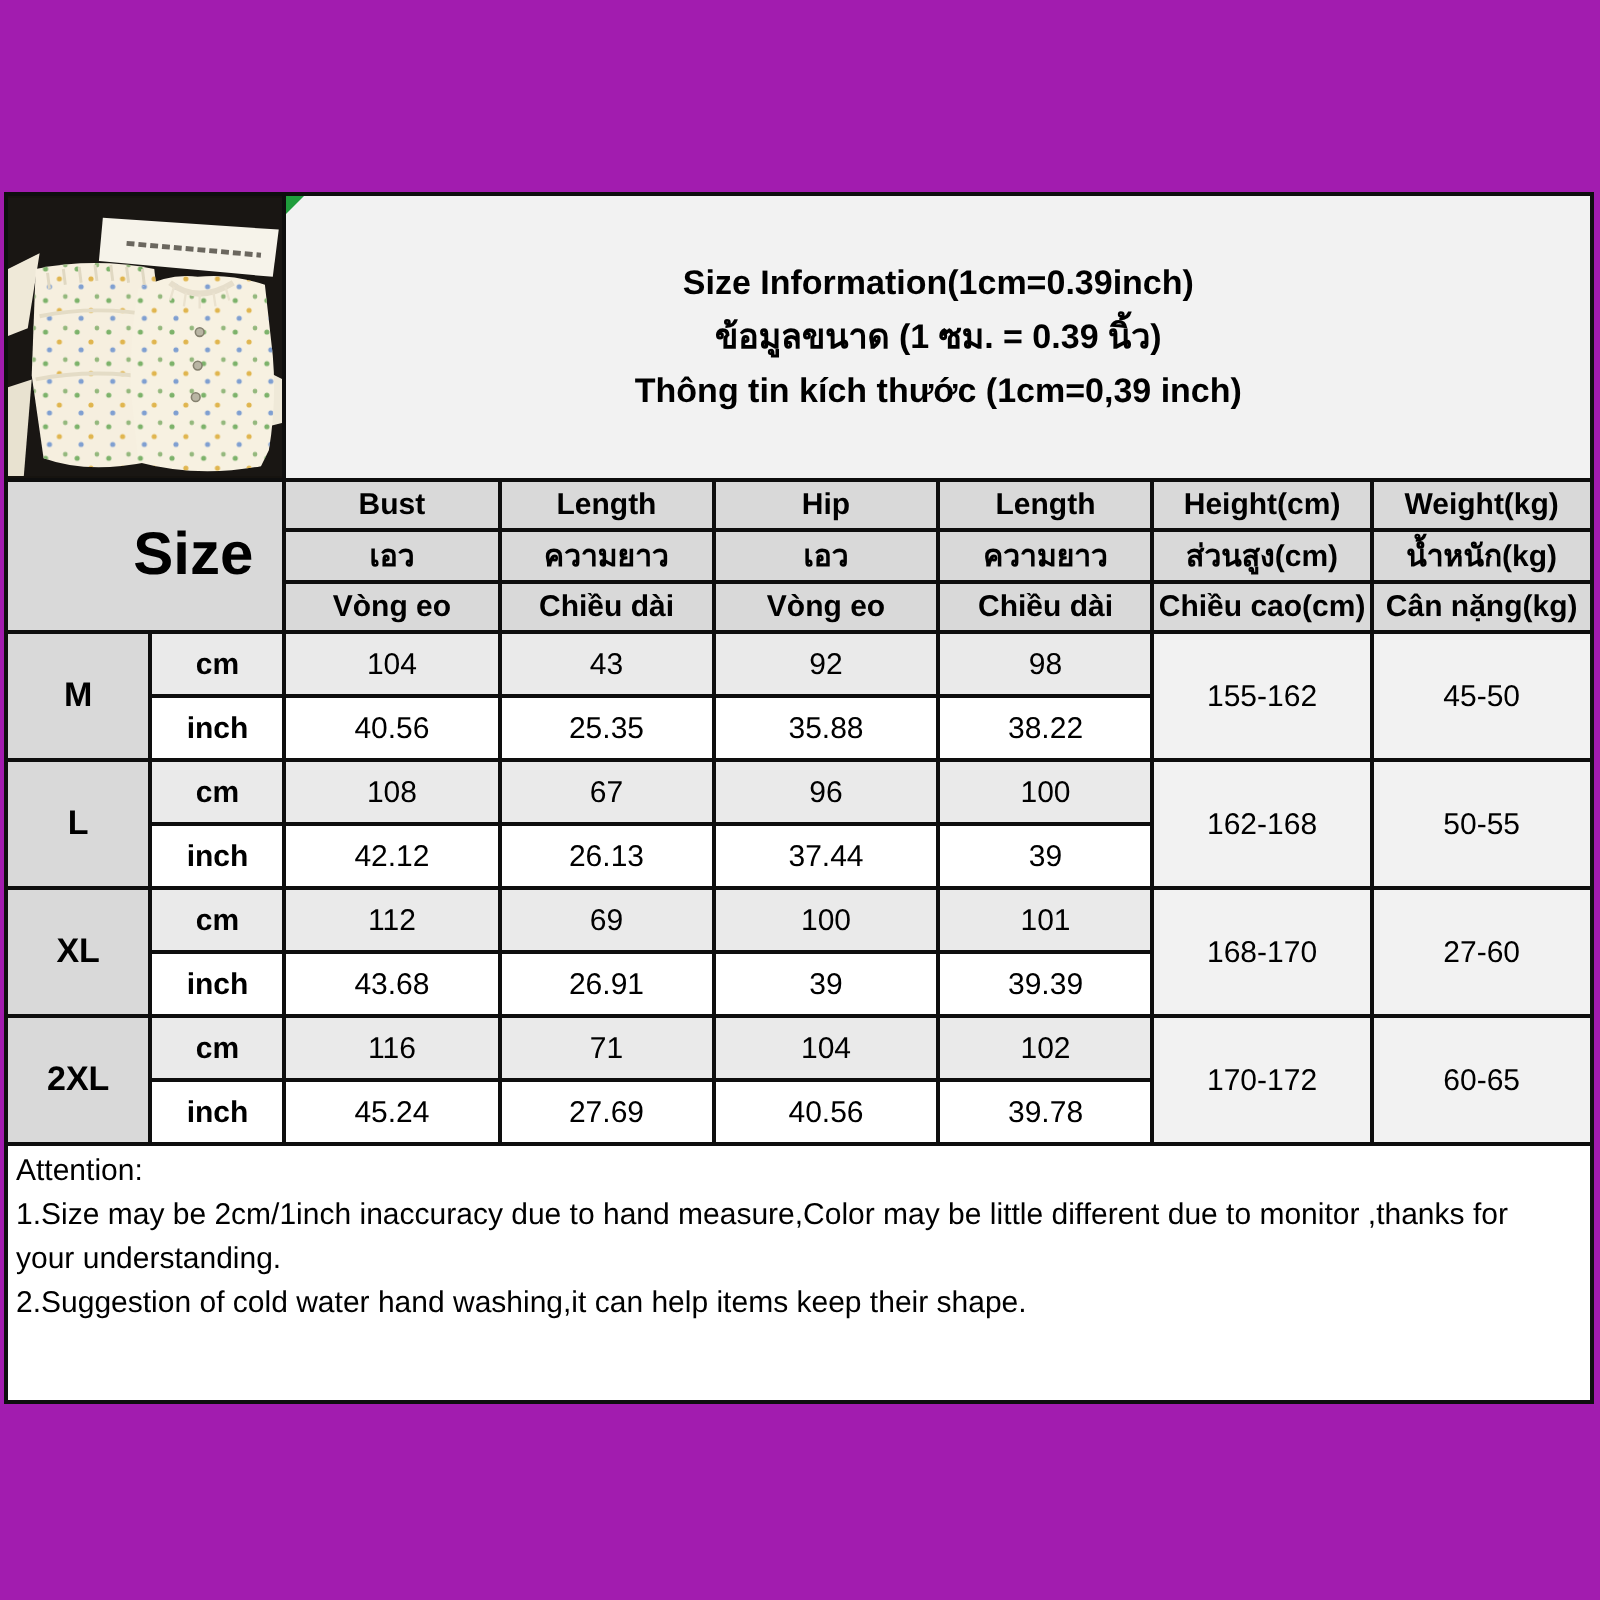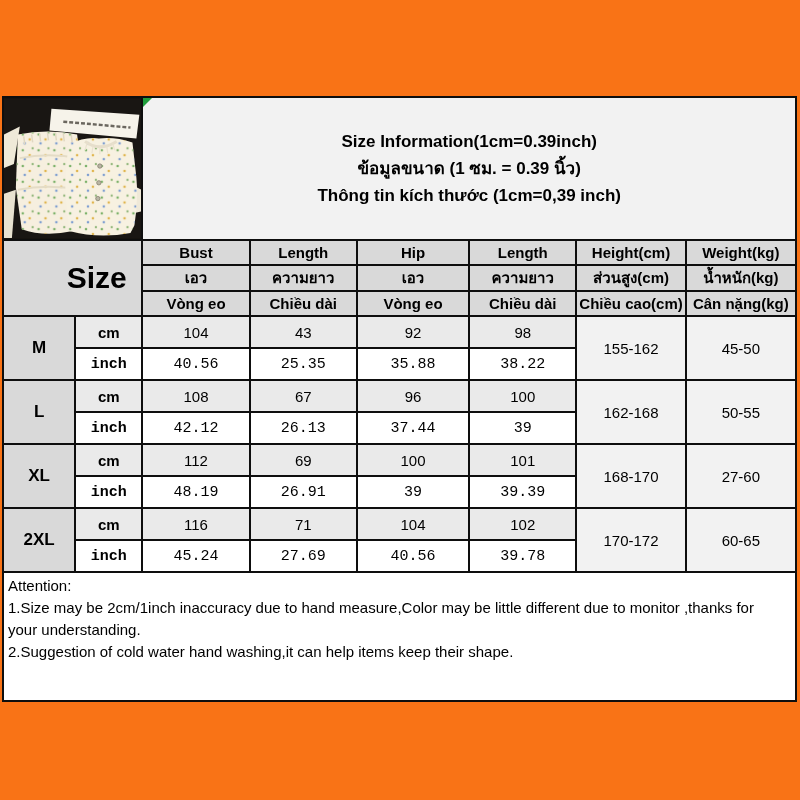--- a/index.html
+++ b/index.html
@@ -1,37 +1,37 @@
 <!DOCTYPE html>
 <html><head>
 <meta charset="utf-8">
 <style>
   html,body{margin:0;padding:0;background:#ffffff;}
   body{width:800px;height:800px;font-family:"Liberation Sans","DejaVu Sans",sans-serif;color:#000;}
-  .sheet{position:relative;width:800px;height:800px;overflow:hidden;background:#f97316;}
+  .sheet{position:relative;width:800px;height:800px;overflow:hidden;background:#a21caf;}
 
   table.size-table{position:absolute;left:2px;top:96px;width:795px;border-collapse:collapse;table-layout:fixed;}
   .size-table td{border:2px solid #0e0e0e;text-align:center;vertical-align:middle;padding:0;font-size:15px;overflow:hidden;}
 
   
   col.c-size{width:72px}col.c-unit{width:67px}
   col.c-bust{width:107px}col.c-len1{width:107px}col.c-hip{width:112px}
   col.c-len2{width:107px}col.c-hgt{width:109px}col.c-wgt{width:110px}
 
   
   tr.r-title{height:143px}
   tr.r-head{height:25px}
   tr.r-data{height:32px}
   tr.r-note{height:129px}
 
   
   .bg-gray{background:#d9d9d9;}
   .bg-light{background:#eaeaea;}
   .bg-faint{background:#f2f2f2;}
-  .bg-white{background:#ffffff;font-family:Liberation Mono, monospace;}
+  .bg-white{background:#ffffff;}
   td.title-cell{background:#f2f2f2;position:relative;}
   .title-line{font-weight:bold;font-size:17px;line-height:27px;text-align:center;}
   .corner-marker{position:absolute;top:0;left:0;width:9px;height:9px;}
 
   td.photo-cell{background:#16130f;padding:0;}
   td.photo-cell svg{display:block;width:100%;height:139px;}
 
   td.size-head{font-size:30px;font-weight:bold;padding-left:48px;}
   td.size-label{font-size:17px;font-weight:bold;}
   td.unit-label{font-size:15px;font-weight:bold;}
@@ -176,21 +176,21 @@
       <td class="bg-light unit-label">cm</td>
       <td class="bg-light num">112</td>
       <td class="bg-light num">69</td>
       <td class="bg-light num">100</td>
       <td class="bg-light num">101</td>
       <td rowspan="2" class="bg-faint num">168-170</td>
       <td rowspan="2" class="bg-faint num">27-60</td>
     </tr>
     <tr class="r-data">
       <td class="bg-white unit-label">inch</td>
-      <td class="bg-white num">48.19</td>
+      <td class="bg-white num">43.68</td>
       <td class="bg-white num">26.91</td>
       <td class="bg-white num">39</td>
       <td class="bg-white num">39.39</td>
     </tr>
 
     <tr class="r-data">
       <td rowspan="2" class="bg-gray size-label">2XL</td>
       <td class="bg-light unit-label">cm</td>
       <td class="bg-light num">116</td>
       <td class="bg-light num">71</td>

